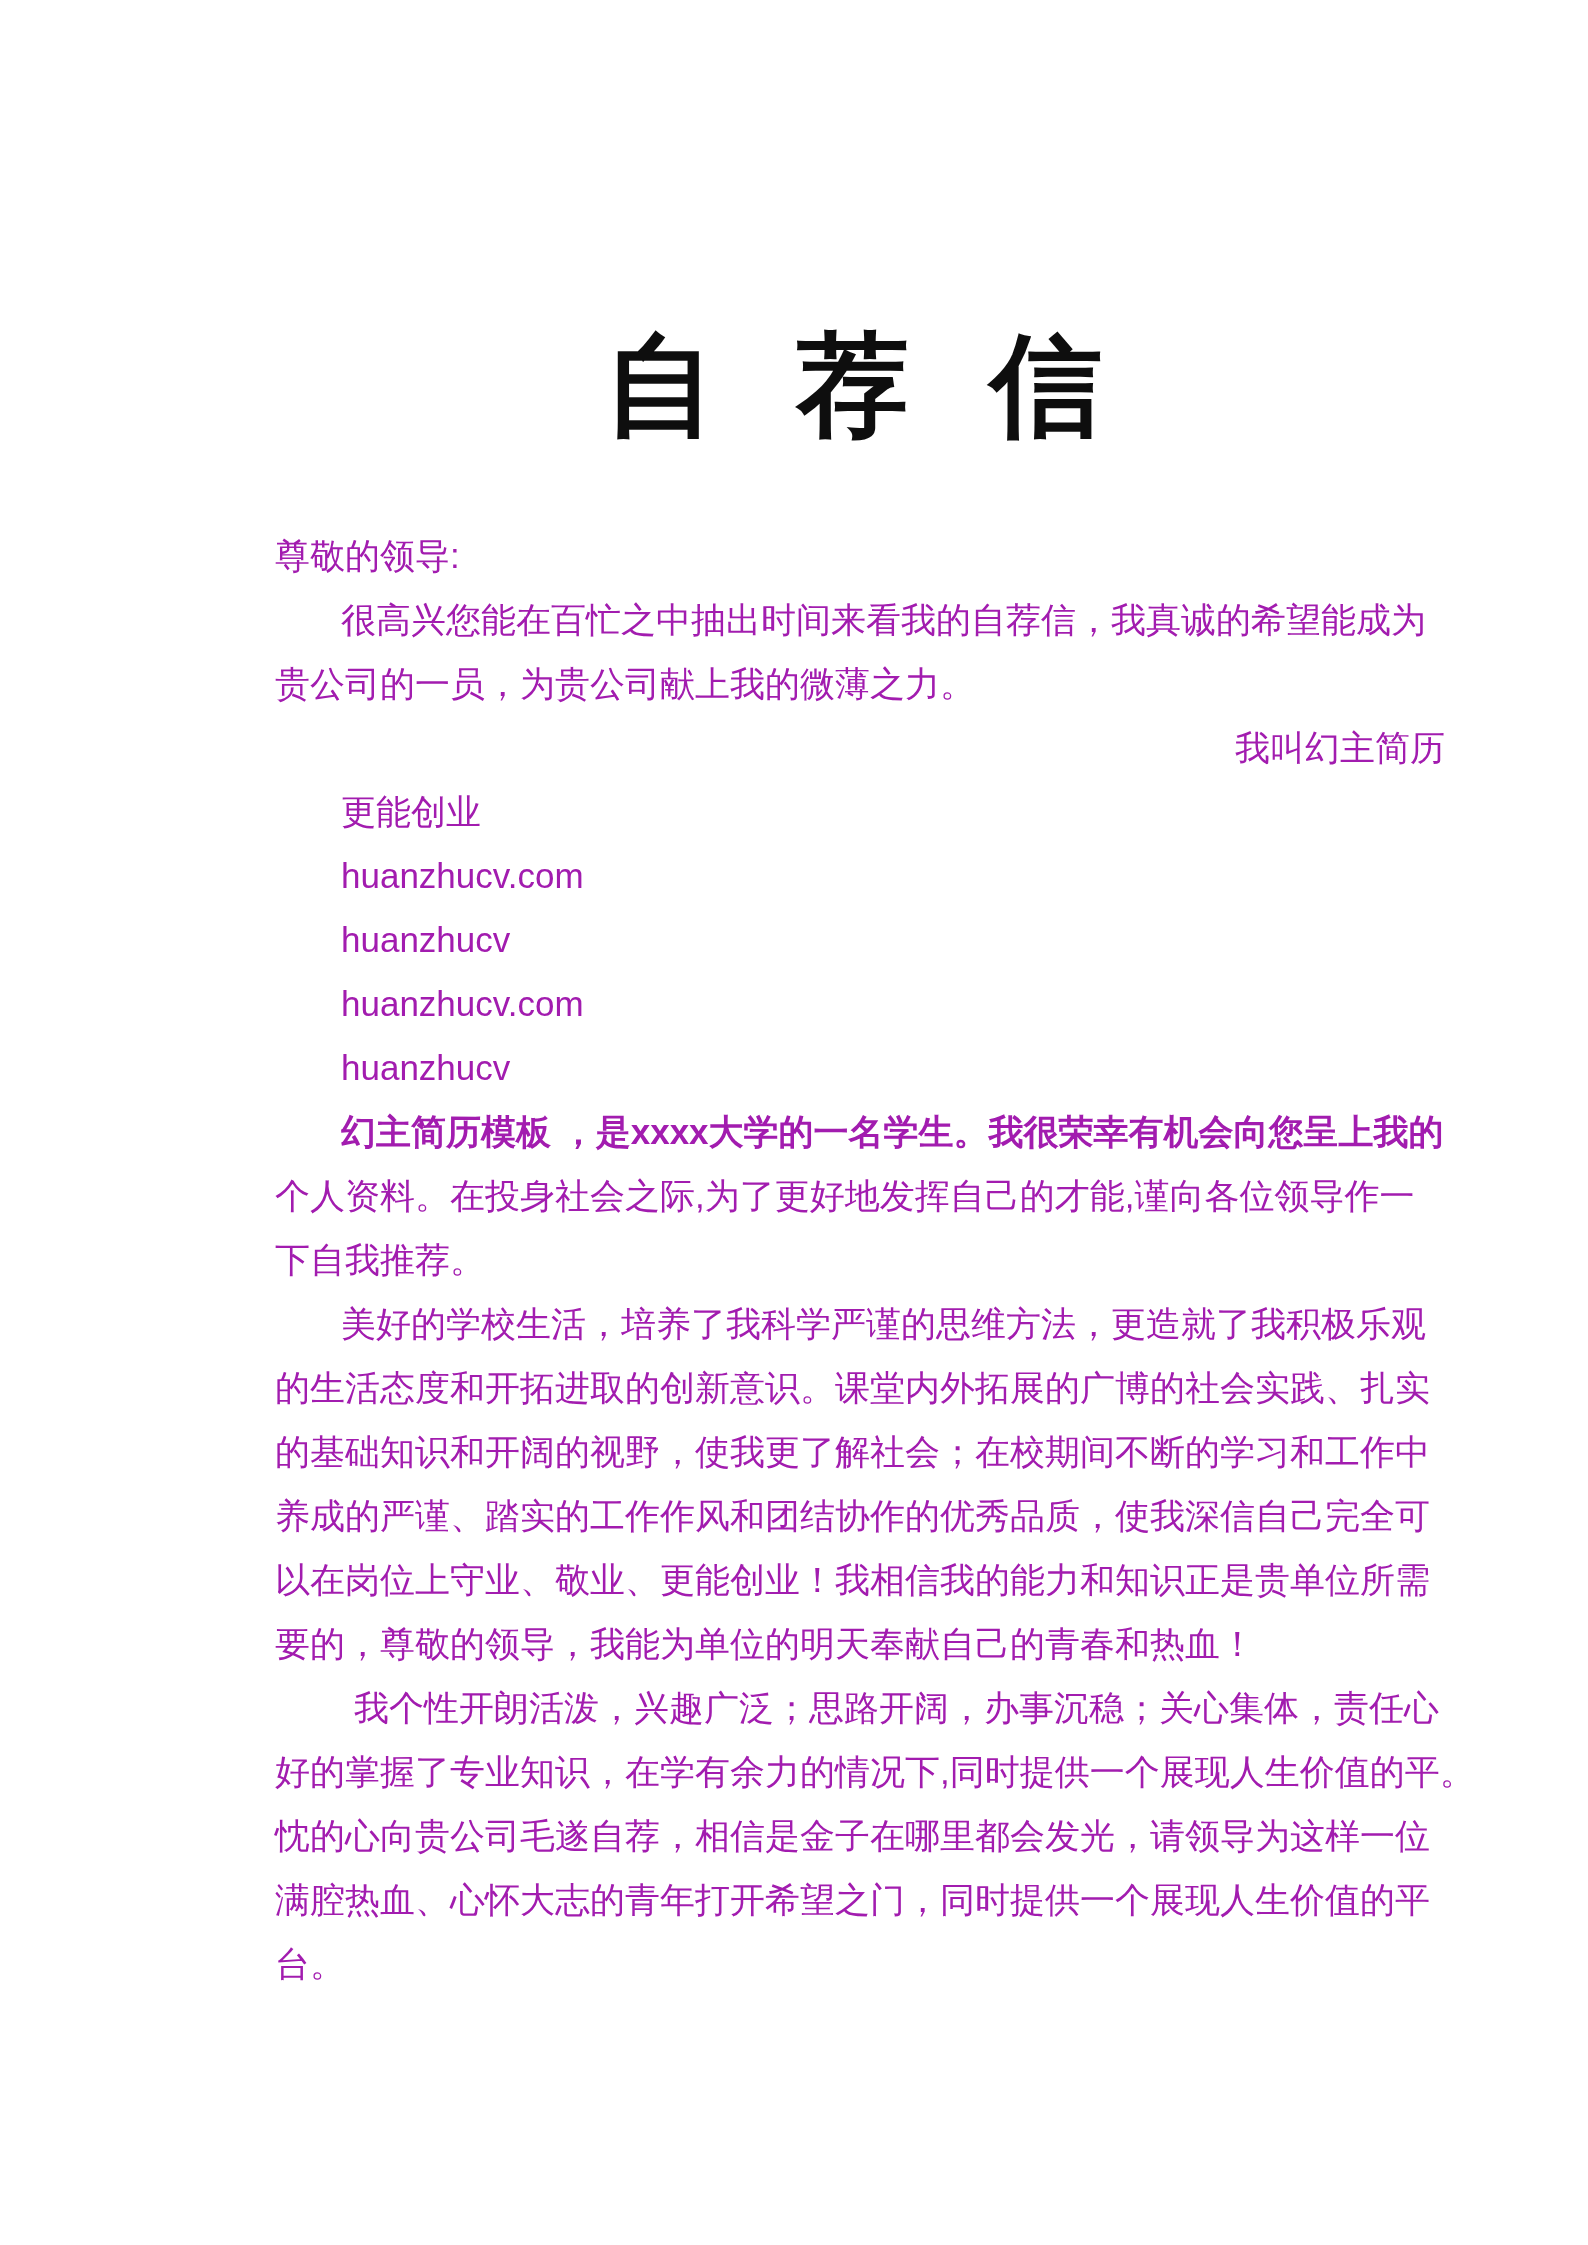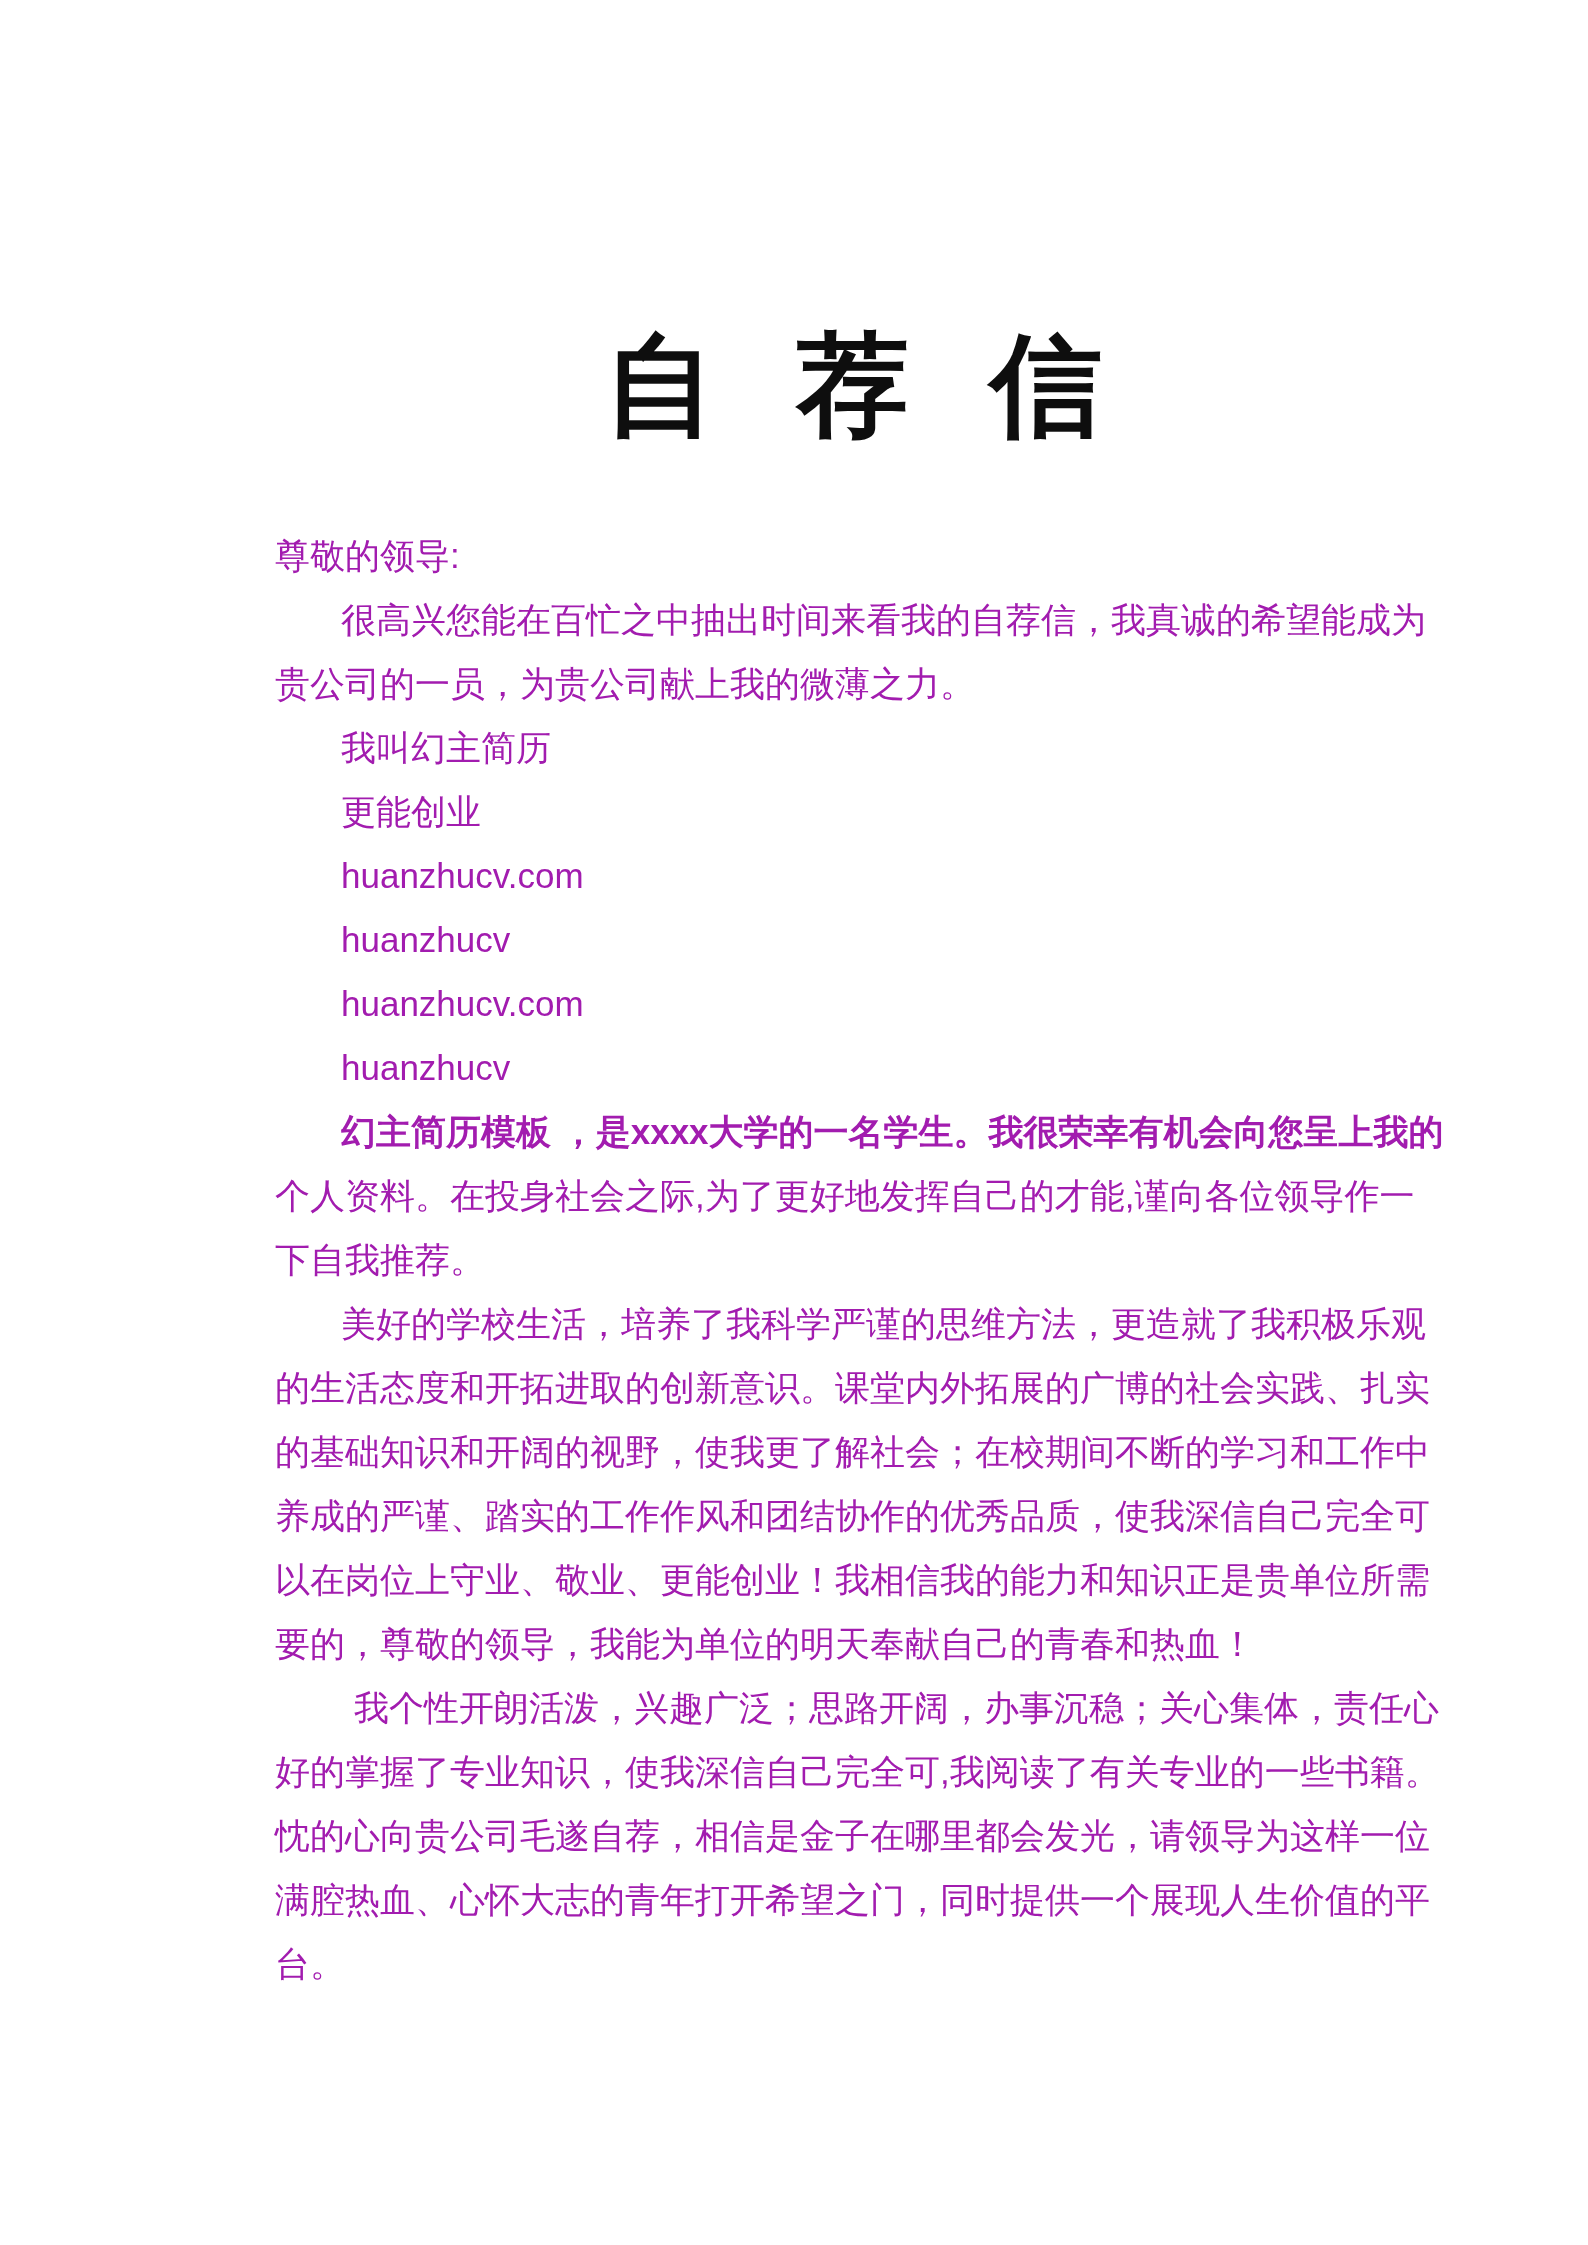--- a/index.html
+++ b/index.html
@@ -44,34 +44,34 @@
 </style>
 </head>
 <body>
 
 <div class="page" style="background: rgb(255, 255, 255);">
   <h1 class="title" style="color: rgb(14, 14, 14);">自 荐 信</h1>
   <div class="body-text" style="color: #a21caf;">
       <div class="line" style="text-indent: 0px;">尊敬的领导:</div>
       <div class="line" style="text-indent: 66px;">很高兴您能在百忙之中抽出时间来看我的自荐信，我真诚的希望能成为</div>
       <div class="line" style="text-indent: 0px;">贵公司的一员，为贵公司献上我的微薄之力。</div>
-      <div class="line" style="text-indent: 66px;">我叫幻主简历</div>
+      <div class="line" style="text-indent: 66px; text-align: right;">我叫幻主简历</div>
       <div class="line" style="text-indent: 66px;">更能创业</div>
       <div class="line" style="text-indent: 66px;">huanzhucv.com</div>
       <div class="line" style="text-indent: 66px;">huanzhucv</div>
       <div class="line" style="text-indent: 66px;">huanzhucv.com</div>
       <div class="line" style="text-indent: 66px;">huanzhucv</div>
       <div class="line" style="text-indent: 66px; font-weight: bold;">幻主简历模板 ，是xxxx大学的一名学生。我很荣幸有机会向您呈上我的</div>
       <div class="line" style="text-indent: 0px;">个人资料。在投身社会之际,为了更好地发挥自己的才能,谨向各位领导作一</div>
       <div class="line" style="text-indent: 0px;">下自我推荐。</div>
       <div class="line" style="text-indent: 66px;">美好的学校生活，培养了我科学严谨的思维方法，更造就了我积极乐观</div>
       <div class="line" style="text-indent: 0px;">的生活态度和开拓进取的创新意识。课堂内外拓展的广博的社会实践、扎实</div>
       <div class="line" style="text-indent: 0px;">的基础知识和开阔的视野，使我更了解社会；在校期间不断的学习和工作中</div>
       <div class="line" style="text-indent: 0px;">养成的严谨、踏实的工作作风和团结协作的优秀品质，使我深信自己完全可</div>
       <div class="line" style="text-indent: 0px;">以在岗位上守业、敬业、更能创业！我相信我的能力和知识正是贵单位所需</div>
       <div class="line" style="text-indent: 0px;">要的，尊敬的领导，我能为单位的明天奉献自己的青春和热血！</div>
       <div class="line" style="text-indent: 79px;">我个性开朗活泼，兴趣广泛；思路开阔，办事沉稳；关心集体，责任心</div>
-      <div class="line" style="text-indent: 0px;">好的掌握了专业知识，使我深信自己完全可,我阅读了有关专业的一些书籍。</div>
+      <div class="line" style="text-indent: 0px;">好的掌握了专业知识，在学有余力的情况下,同时提供一个展现人生价值的平。</div>
       <div class="line" style="text-indent: 0px;">忱的心向贵公司毛遂自荐，相信是金子在哪里都会发光，请领导为这样一位</div>
       <div class="line" style="text-indent: 0px;">满腔热血、心怀大志的青年打开希望之门，同时提供一个展现人生价值的平</div>
       <div class="line" style="text-indent: 0px;">台。</div>
     </div>
 </div>
 
 </body></html>

